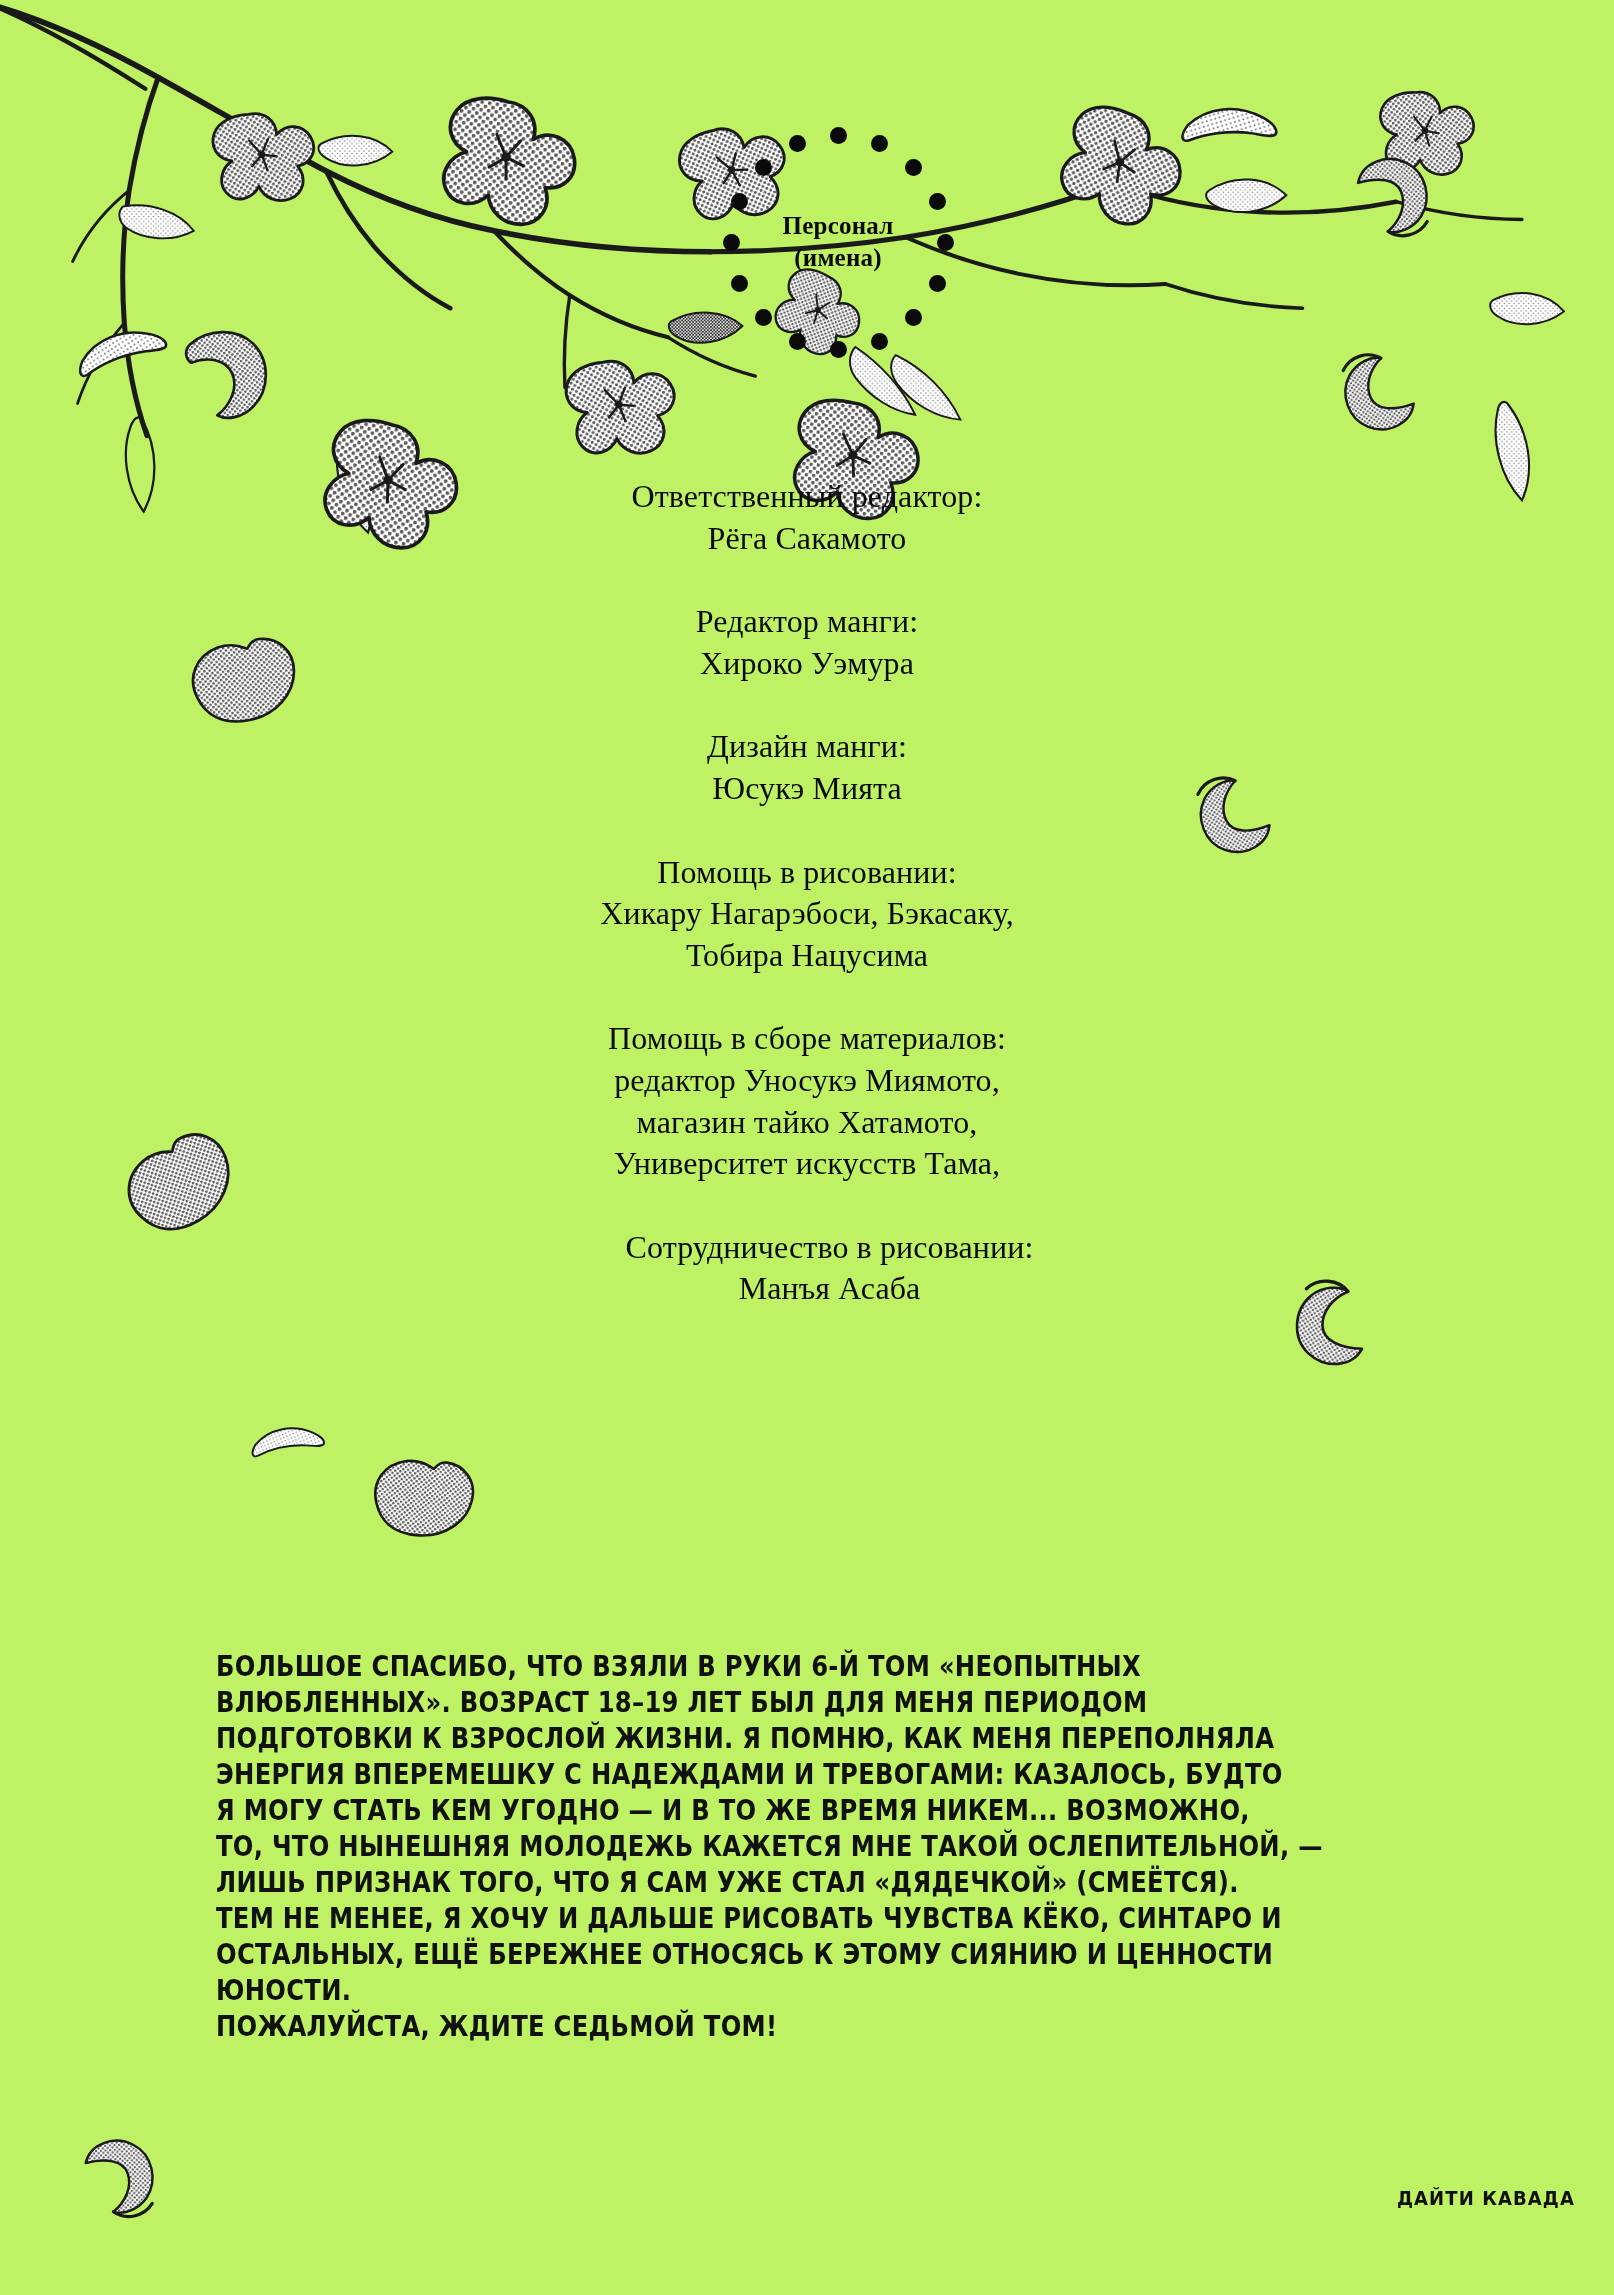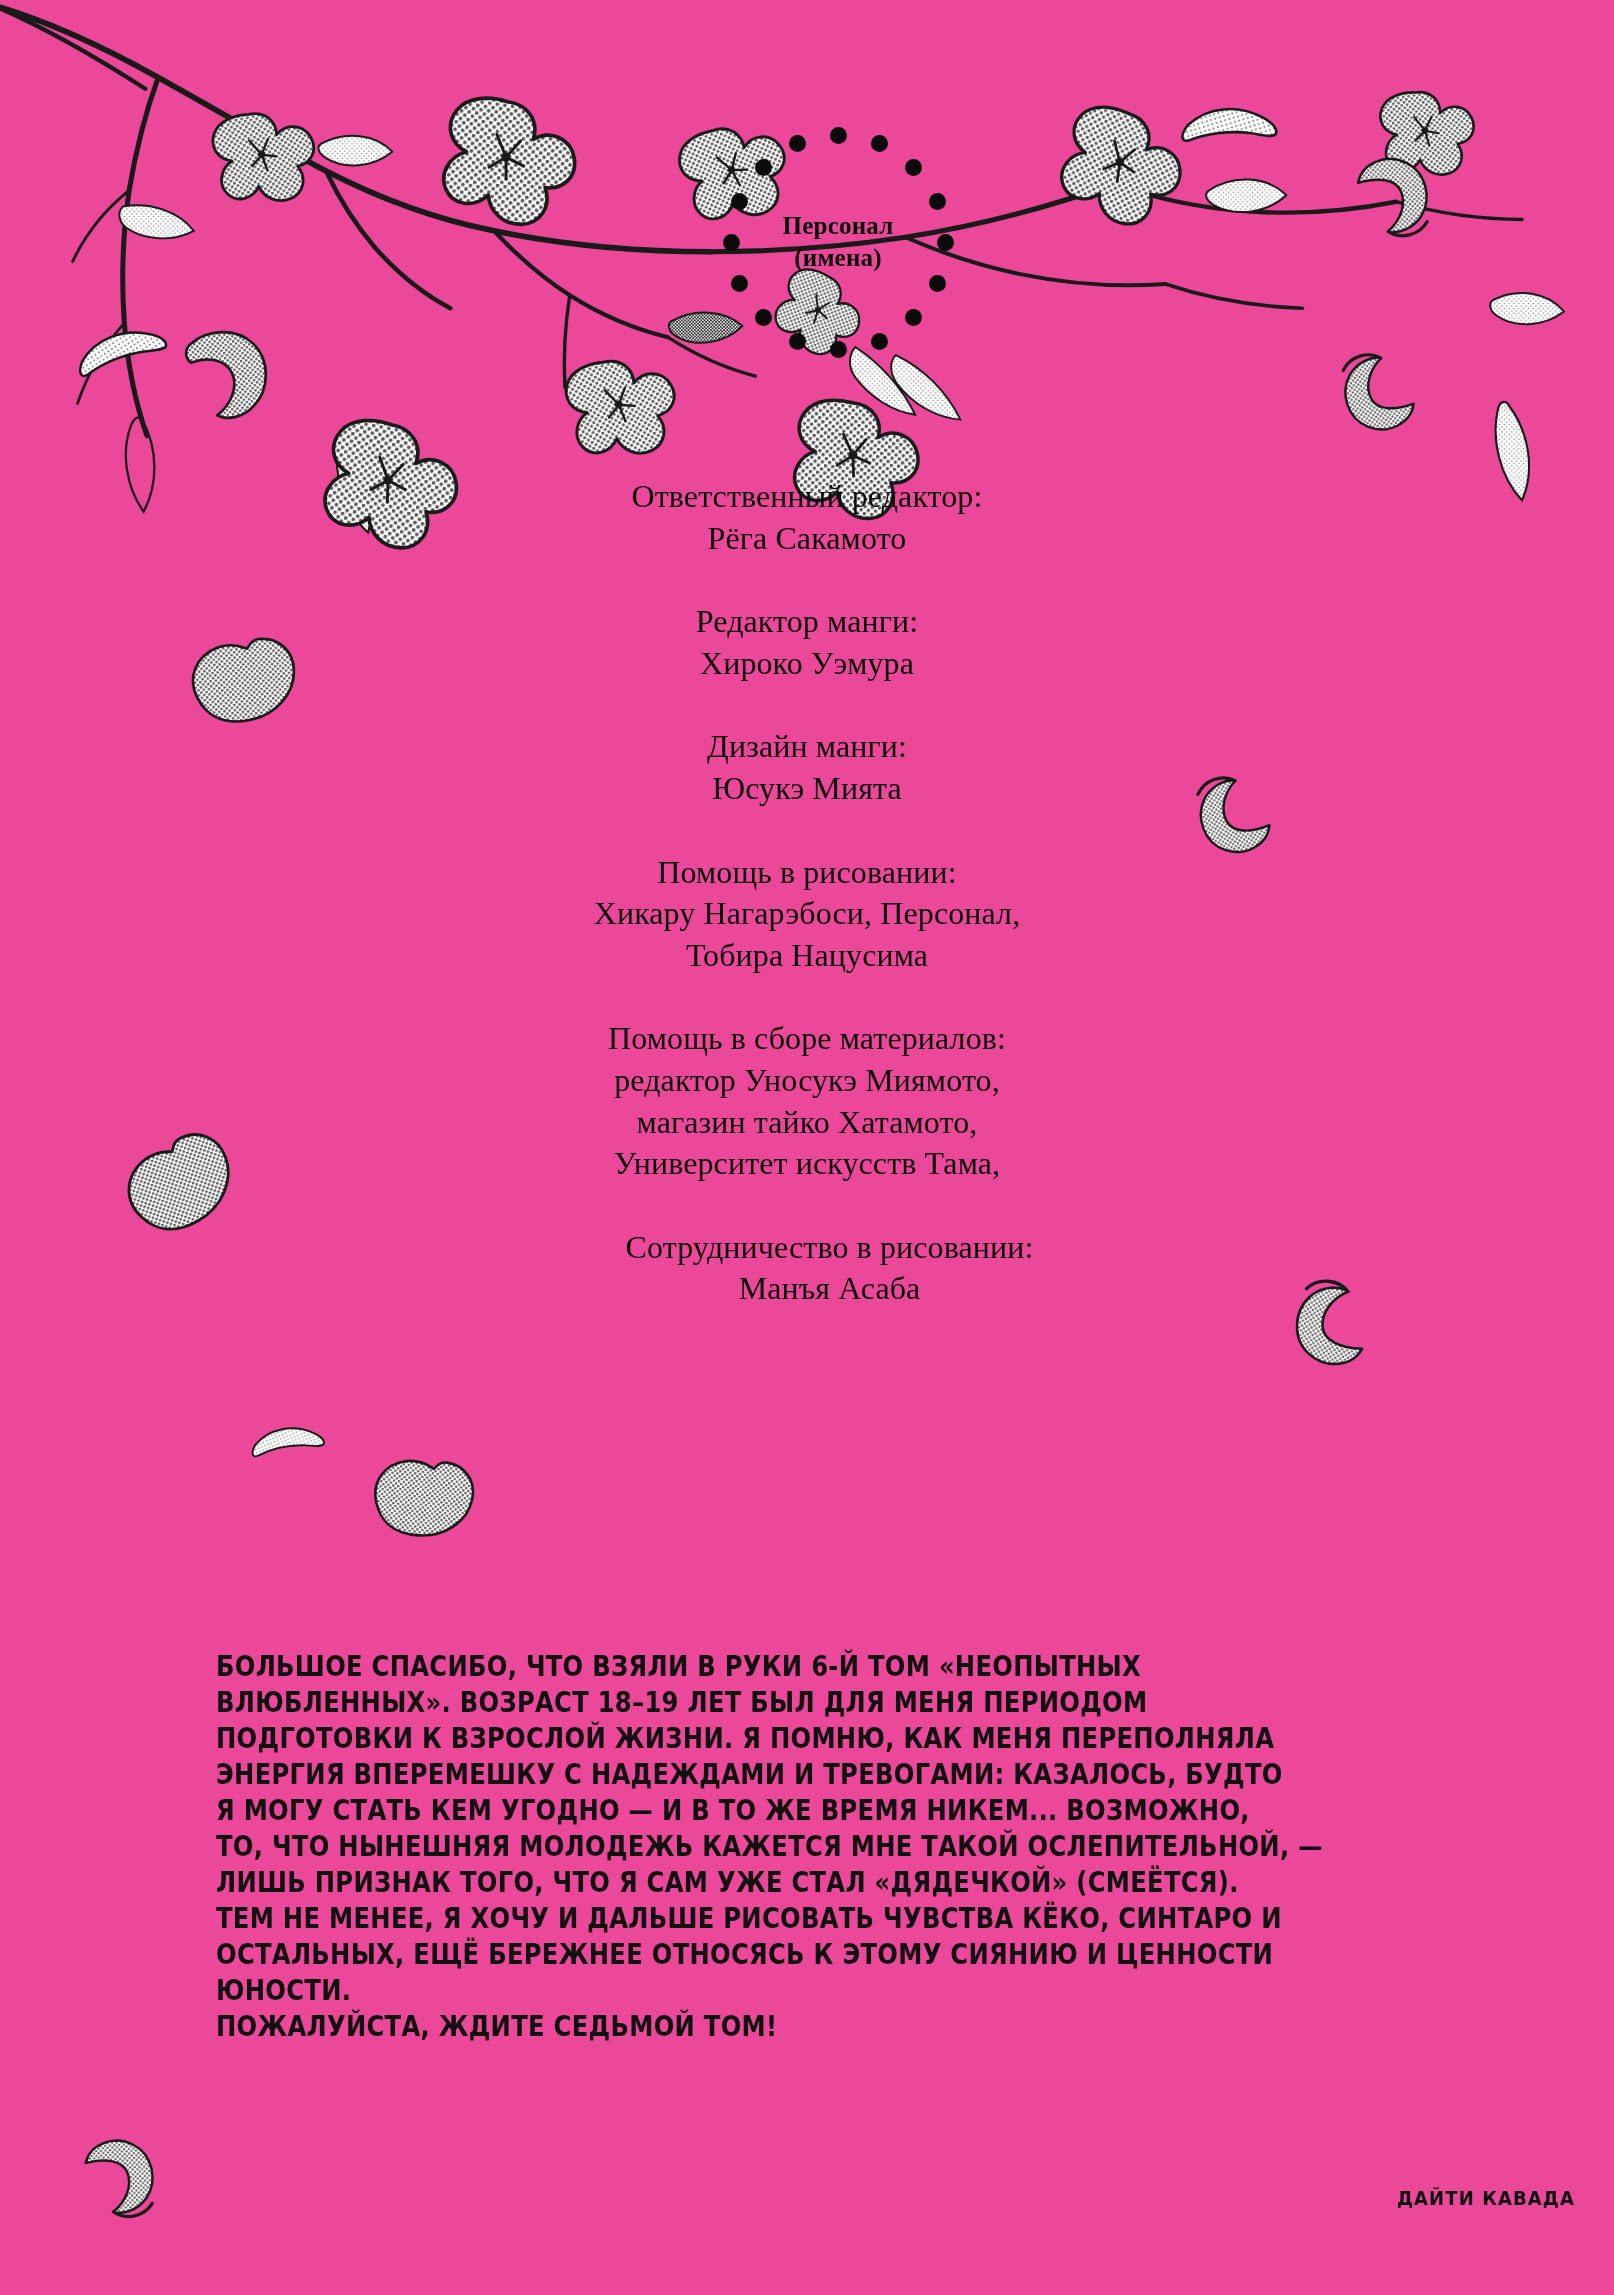--- a/index.html
+++ b/index.html
@@ -9,21 +9,21 @@
     background: #ffffff;
   }
   body {
     font-family: "Liberation Serif", "DejaVu Serif", serif;
   }
 
   #page {
     position: relative;
     width: 1614px;
     height: 2295px;
-    background: #ec4899;
+    background: #bef264;
     overflow: hidden;
     color: #0c0c0c;
   }
 
   
   .art-layer {
     position: absolute;
     inset: 0;
     pointer-events: none;
   }
@@ -264,21 +264,21 @@
       <div class="credit-block">
         <div class="credit-role">Редактор манги:</div>
         <div class="credit-name">Хироко Уэмура</div>
       </div>
       <div class="credit-block">
         <div class="credit-role">Дизайн манги:</div>
         <div class="credit-name">Юсукэ Мията</div>
       </div>
       <div class="credit-block">
         <div class="credit-role">Помощь в рисовании:</div>
-        <div class="credit-name">Хикару Нагарэбоси, Персонал,</div>
+        <div class="credit-name">Хикару Нагарэбоси, Бэкасаку,</div>
         <div class="credit-name">Тобира Нацусима</div>
       </div>
       <div class="credit-block">
         <div class="credit-role">Помощь в сборе материалов:</div>
         <div class="credit-name">редактор Уносукэ Миямото,</div>
         <div class="credit-name">магазин тайко Хатамото,</div>
         <div class="credit-name">Университет искусств Тама,</div>
       </div>
       <div class="credit-block">
         <div class="credit-role">Сотрудничество в рисовании:</div>

